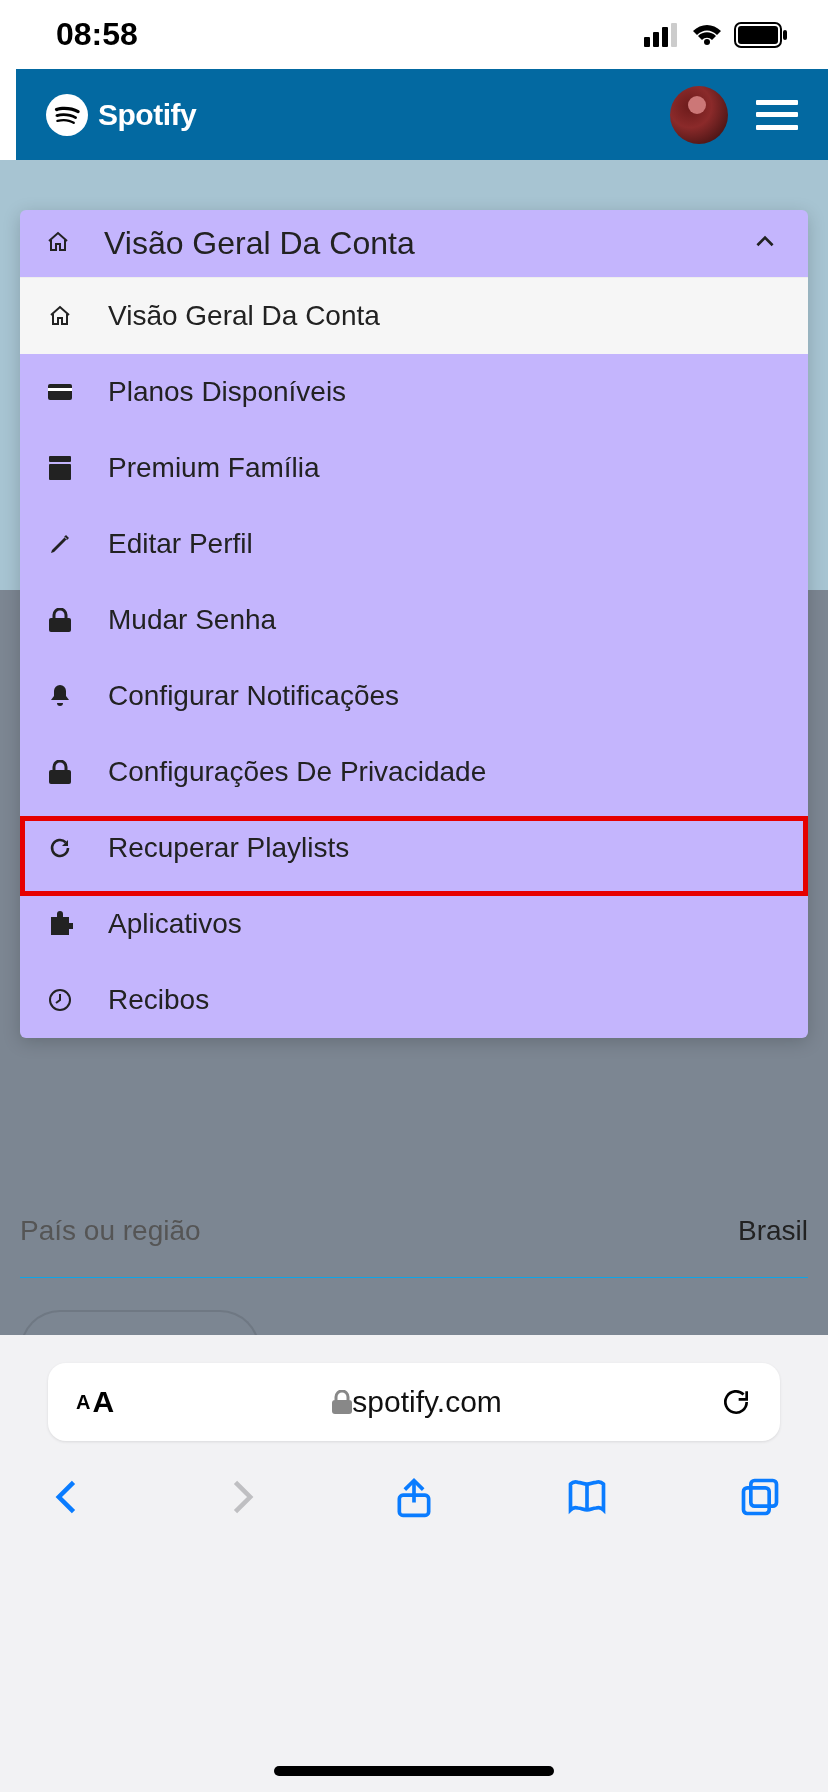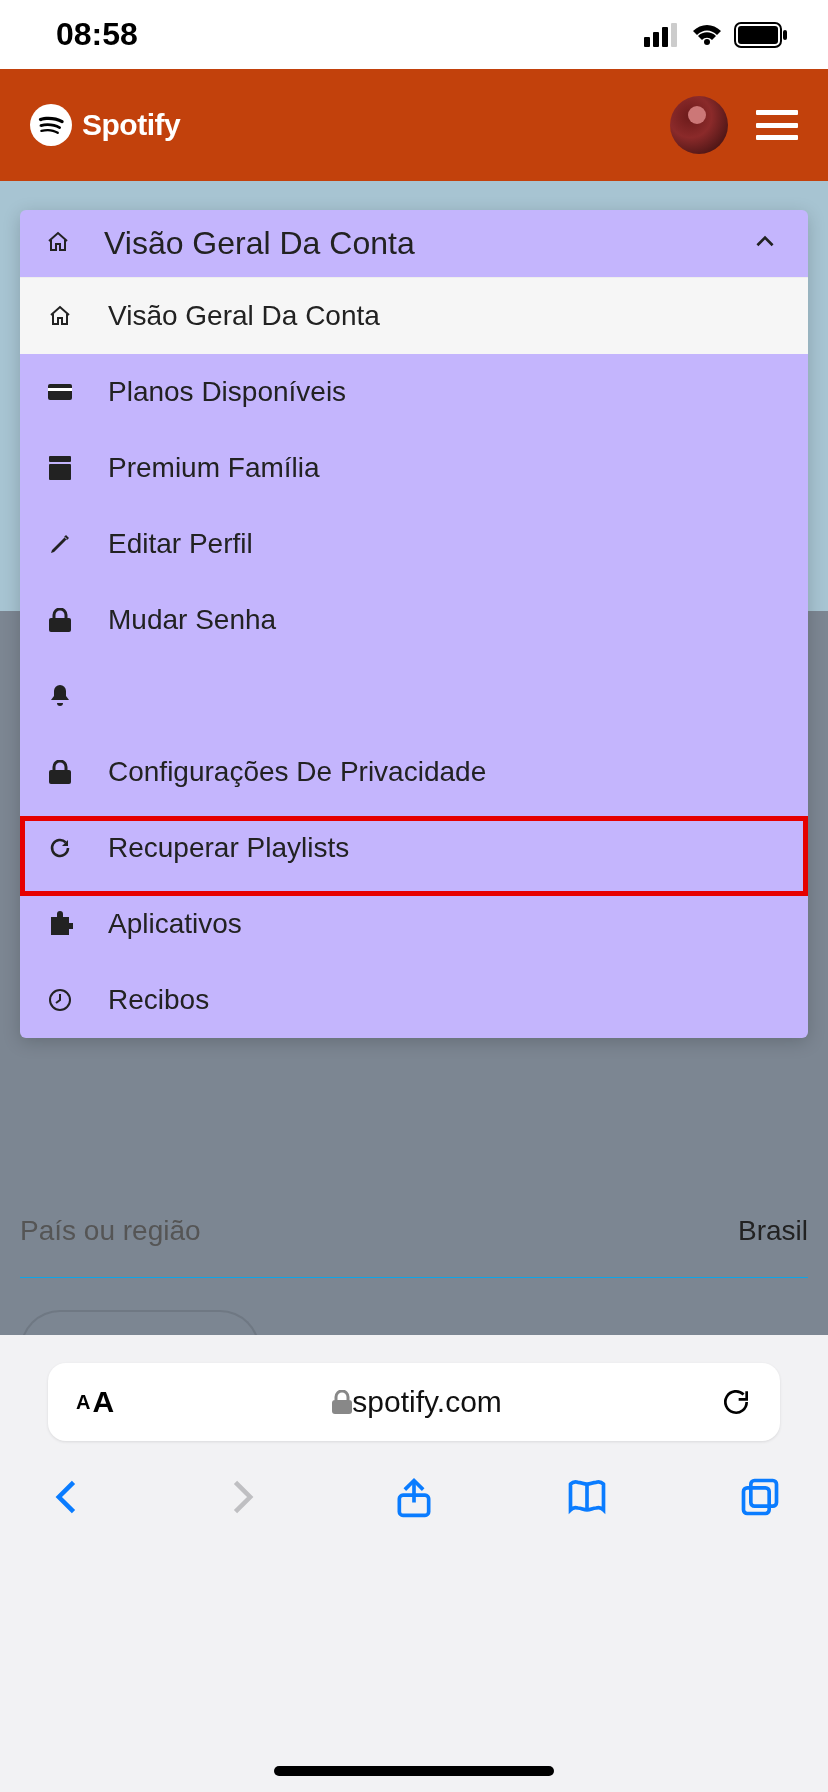--- a/index.html
+++ b/index.html
@@ -1,20 +1,20 @@
 <!DOCTYPE html>
 <html><head>
 <meta charset="utf-8">
 <style>
   * { margin: 0; padding: 0; box-sizing: border-box; -webkit-font-smoothing: antialiased; }
   html, body { width: 828px; height: 1792px; font-family: -apple-system, Helvetica, Arial, sans-serif; background: #fff; }
   .status-bar { height: 69px; display: flex; align-items: center; justify-content: space-between; padding: 0 40px 0 56px; }
   .status-time { font-size: 32px; font-weight: 600; }
   .status-icons { display: flex; align-items: center; gap: 10px; }
-  .header { height: 112px; background: #c2410c; display: flex; align-items: center; justify-content: space-between; padding: 0 30px; }
+  .header { height: 91px; background: #0369a1; display: flex; align-items: center; justify-content: space-between; padding: 0 30px; margin-left: 16px; }
   .spotify-logo { display: flex; align-items: center; gap: 10px; color: #fff; }
   .spotify-logo svg { width: 42px; height: 42px; }
   .spotify-text { font-size: 30px; font-weight: 700; letter-spacing: -0.5px; }
   .header-right { display: flex; align-items: center; gap: 28px; }
   .avatar { width: 58px; height: 58px; border-radius: 50%; background: radial-gradient(circle at 35% 35%, #6b1a1a 0%, #8b2a2a 40%, #2a0a0a 100%); position: relative; overflow: hidden; }
   .avatar::after { content:""; position:absolute; left:18px; top:10px; width:18px; height:18px; border-radius:50%; background:#c77; }
   .hamburger { width: 42px; height: 30px; display:flex; flex-direction:column; justify-content:space-between; }
   .hamburger span { height: 5px; background:#fff; border-radius:1px; }
   .page-bg { background: #a7c4d2; padding: 32px 20px; height: 430px; }
   .below-bg { background: #7c8692; height: 1000px; padding: 0 20px; }
@@ -149,20 +149,21 @@
         </span>
       <span>Mudar Senha</span>
     </li>
     <li class="menu-item">
       <span class="icon">
           <svg width="24" height="26" viewBox="0 0 24 26" fill="#222">
             <path d="M12 2a6 6 0 00-6 6v5l-3 4h18l-3-4V8a6 6 0 00-6-6z"></path>
             <path d="M9 20a3 3 0 006 0"></path>
           </svg>
         </span>
+      <span>Configurar Notificações</span>
     </li>
     <li class="menu-item">
       <span class="icon">
           <svg width="22" height="24" viewBox="0 0 22 24" fill="#222">
             <rect y="10" width="22" height="14" rx="2"></rect>
             <path d="M5 10V7a6 6 0 0112 0v3" fill="none" stroke="#222" stroke-width="3"></path>
           </svg>
         </span>
       <span>Configurações De Privacidade</span>
     </li>

